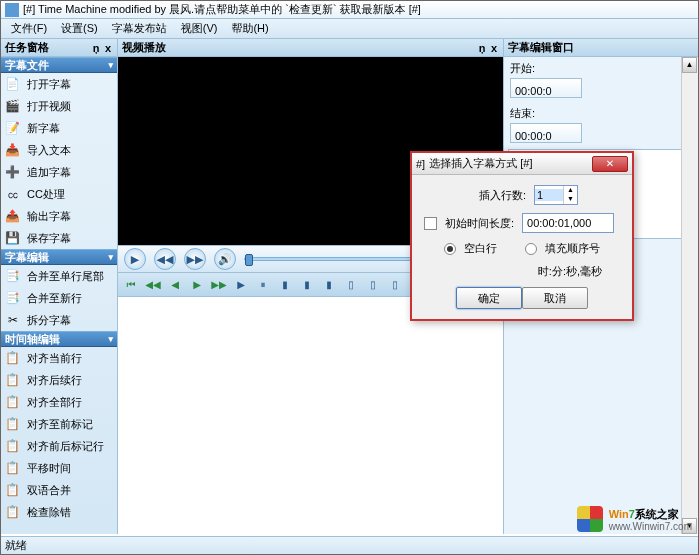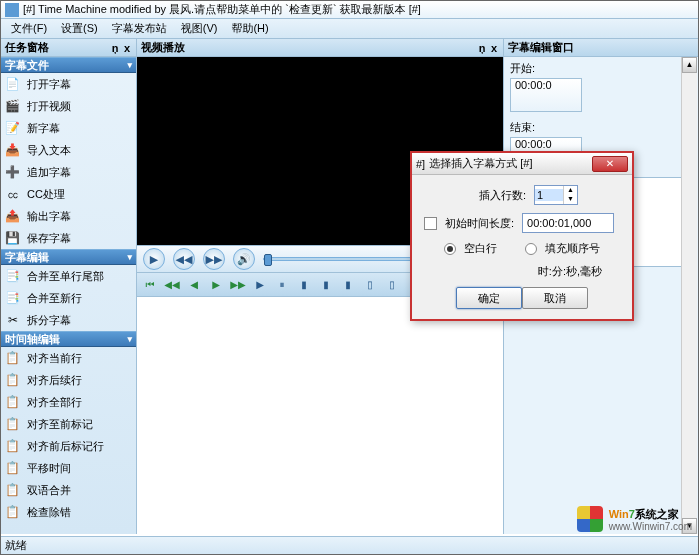--- a/index.html
+++ b/index.html
@@ -2,21 +2,21 @@
 <html><head>
 <meta charset="utf-8">
 <style>
 *{box-sizing:border-box;margin:0;padding:0;font-family:"Microsoft YaHei","SimSun",sans-serif;font-size:11px}
 body{background:#fff;width:699px;height:555px;overflow:hidden;position:relative;border:1px solid #666}
 .titlebar{height:18px;background:linear-gradient(#fff,#e8f3fb);border-bottom:1px solid #a0c0d8;display:flex;align-items:center;padding:0 4px;gap:4px}
 .titlebar .icon{width:14px;height:14px;background:#5b9bd5}
 .menubar{height:20px;background:linear-gradient(#e8f3fb,#d4e7f5);border-bottom:1px solid #a0c0d8;display:flex;align-items:center;padding:0 4px;gap:2px}
 .menubar span{padding:2px 6px;cursor:default}
 .panels{display:flex;height:calc(100% - 58px)}
-.left{width:136px;background:linear-gradient(#e8f3fb,#d4e7f5);border-right:1px solid #a0c0d8;overflow:hidden}
+.left{width:117px;background:linear-gradient(#e8f3fb,#d4e7f5);border-right:1px solid #a0c0d8;overflow:hidden}
 .panel-head{height:18px;background:linear-gradient(#d4e7f5,#b8d6ec);border-bottom:1px solid #a0c0d8;padding:0 4px;display:flex;align-items:center;justify-content:space-between;font-weight:bold}
 .panel-head .ctrls{display:flex;gap:2px;font-size:9px}
 .panel-head .ctrls span{width:10px;text-align:center;cursor:pointer}
 .section-head{height:16px;background:linear-gradient(#5b9bd5,#3d7ab8);color:#fff;padding:0 4px;display:flex;align-items:center;justify-content:space-between;font-weight:bold;border-top:1px solid #7ab0dd;border-bottom:1px solid #2a5a8a}
 .section-head .arrow{font-size:9px}
 .item{height:22px;display:flex;align-items:center;padding:0 4px;gap:6px;cursor:pointer}
 .item .ico{width:16px;height:16px;display:flex;align-items:center;justify-content:center;font-size:12px}
 .center{flex:1;display:flex;flex-direction:column;background:#bef264}
 .center .panel-head{background:linear-gradient(#d4e7f5,#b8d6ec)}
 .video{flex:0 0 188px;background:#000;margin:0}
@@ -24,21 +24,21 @@
 .pbtn{width:22px;height:22px;border-radius:11px;background:radial-gradient(#fff,#b8d6ec);border:1px solid #7ab0dd;display:flex;align-items:center;justify-content:center;color:#2a5a8a;cursor:pointer}
 .slider{flex:1;height:4px;background:#b8d6ec;border:1px solid #7ab0dd;border-radius:2px;position:relative}
 .slider .thumb{position:absolute;top:-4px;left:0;width:8px;height:12px;background:#5b9bd5;border:1px solid #2a5a8a;border-radius:2px}
 .toolbar2{height:24px;background:linear-gradient(#d4e7f5,#b8d6ec);border-bottom:1px solid #a0c0d8;display:flex;align-items:center;padding:0 4px;gap:4px}
 .tbtn{width:18px;height:18px;display:flex;align-items:center;justify-content:center;color:#2a8a3d;cursor:pointer;font-size:10px}
 .tbtn.blue{color:#2a5a8a}
 .canvas{flex:1;background:#fff}
 .right{width:195px;background:#e8f3fb;border-left:1px solid #a0c0d8}
 .timebox{padding:4px 6px}
 .timebox label{display:block;margin-bottom:2px}
-.timebox .tfield{width:72px;height:34px;background:linear-gradient(#fff,#e8f3fb);border:1px solid #a0c0d8;padding:0 4px;display:flex;align-items:flex-start}
+.timebox .tfield{width:72px;height:20px;background:linear-gradient(#fff,#e8f3fb);border:1px solid #a0c0d8;padding:0 4px;display:flex;align-items:flex-end}
 .rpreview{margin:2px 4px;height:90px;background:#fff;border:1px solid #a0c0d8}
 .dialog{position:absolute;left:409px;top:150px;width:224px;border:2px solid #c83232;background:#f0f0f0;box-shadow:2px 2px 8px rgba(0,0,0,.3);z-index:10}
 .dlg-title{height:22px;background:linear-gradient(#fff,#e0e0e0);border-bottom:1px solid #bbb;display:flex;align-items:center;padding:0 4px;gap:4px}
 .dlg-title .close{margin-left:auto;width:36px;height:16px;background:linear-gradient(#e08080,#c83232);border:1px solid #a02020;border-radius:2px;color:#fff;display:flex;align-items:center;justify-content:center;cursor:pointer;font-size:10px}
 .dlg-body{padding:10px 12px}
 .row{display:flex;align-items:center;gap:8px;margin-bottom:8px}
 .row label{min-width:60px;text-align:right}
 .row.center-lbl{justify-content:flex-start;padding-left:20px}
 .spinner{width:44px;height:20px;border:1px solid #7a9ac8;background:#fff;display:flex;align-items:center}
 .spinner input{width:28px;border:none;outline:none;padding:0 2px;text-align:left;background:#cde4ff}

